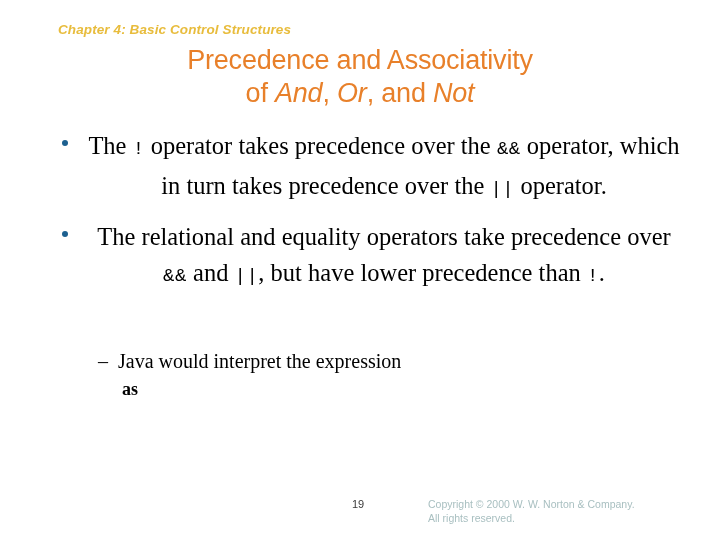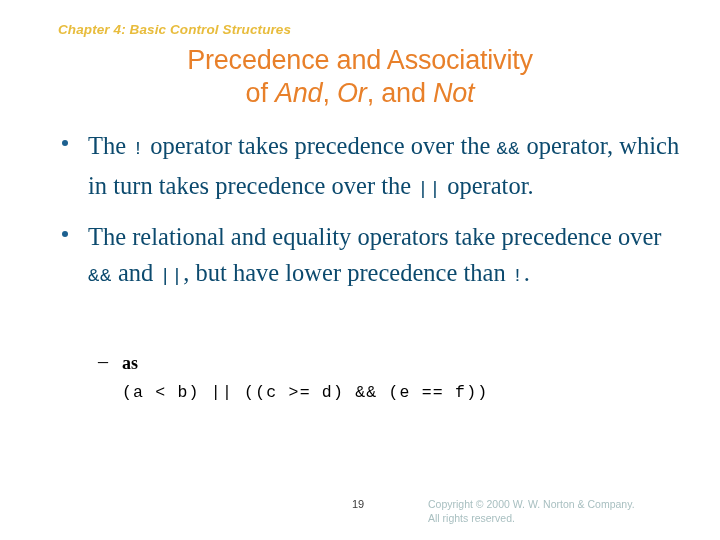--- a/index.html
+++ b/index.html
@@ -54,27 +54,28 @@
 
   
   .body-area {
     position: absolute;
     left: 0;
     top: 128px;
     width: 720px;
   }
   .bullet {
     position: relative;
-    color: #0c4a6e;
+    color: #000000;
     font-family: "Liberation Serif", serif;
     font-size: 24.5px;
     line-height: 35.5px;
     padding-left: 88px;
     padding-right: 40px;
     margin-bottom: 12px;
+    text-align: center;
   }
   .bullet .dot {
     position: absolute;
     left: 62px;
     top: 12px;
     width: 6px;
     height: 6px;
     border-radius: 50%;
     background: #1c6090;
   }
@@ -196,23 +197,23 @@
     <div class="bullet">
       <span class="dot"></span>
       <span class="txt"><span>The relational and equality operators take precedence over </span><code class="code">&amp;&amp;</code><span> and </span><code class="code">||</code><span>, but have lower precedence than </span><code class="code">!</code><span>.</span></span>
     </div>
 
   </div>
 
   <div class="subbullet">
     <div class="sub-line">
       <span class="dash">–</span>
+      <span>Java would interpret the expression</span>
     </div>
     <div class="as-line">as</div>
-    <div class="code-line">(a &lt; b) || ((c &gt;= d) &amp;&amp; (e == f))</div>
   </div>
 
   <div class="footer">
     <div class="page-num">19</div>
     <div class="copyright">
       <span>Copyright © 2000 W. W. Norton &amp; Company.</span>
       <span>All rights reserved.</span>
     </div>
   </div>
 

